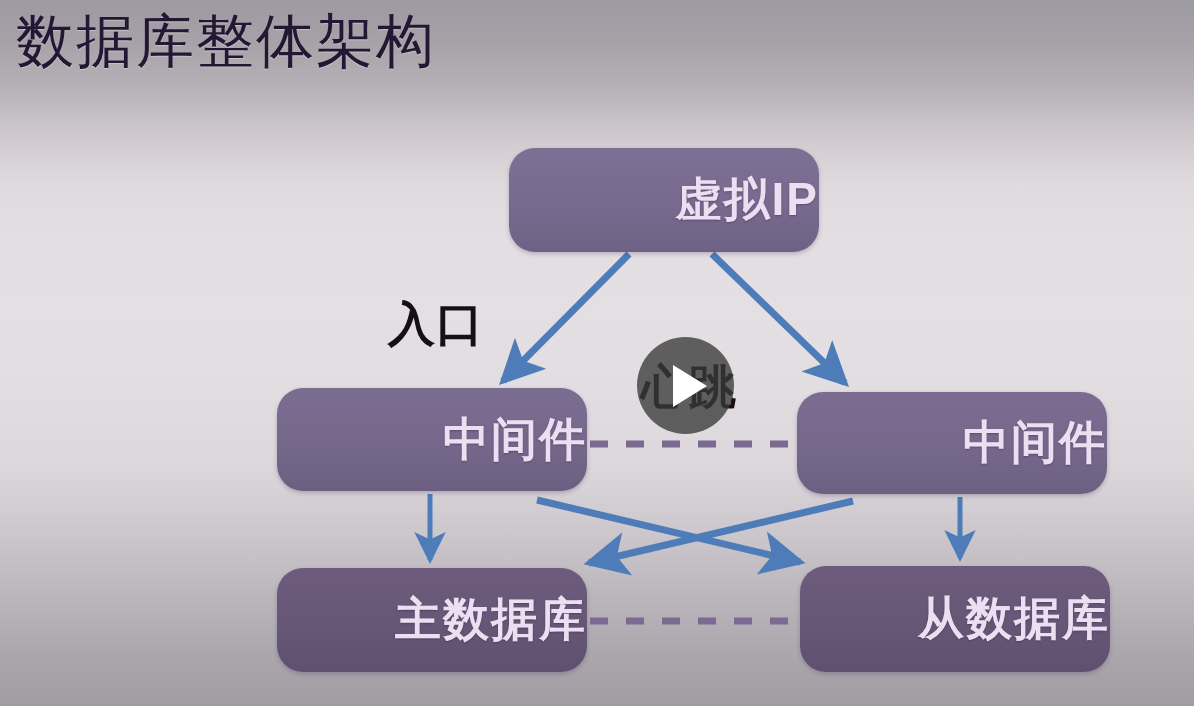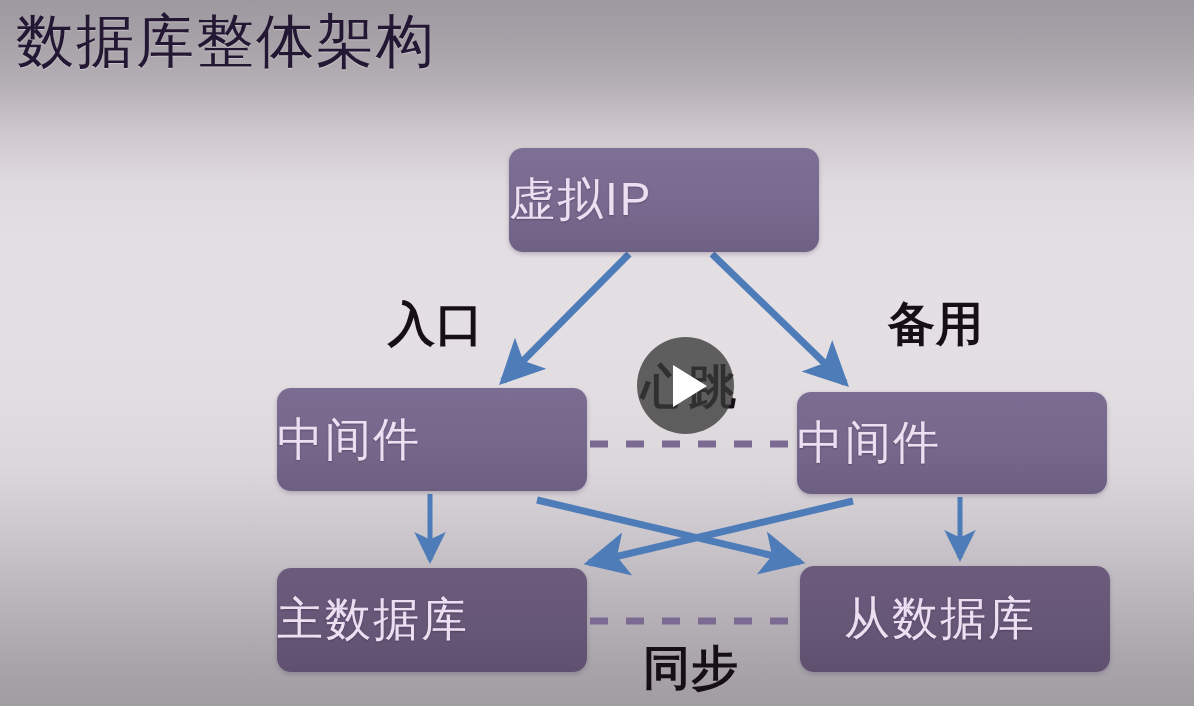--- a/index.html
+++ b/index.html
@@ -45,27 +45,27 @@
     color: #241733;
     letter-spacing: 2px;
     white-space: nowrap;
     text-shadow: 0 1px 1px rgba(255,255,255,0.35);
   }
 
   
   .node {
     position: absolute;
     box-sizing: border-box;
-    border-radius: 14px;
+    border-radius: 26px;
     display: flex;
     align-items: center;
-    justify-content: flex-start;
+    justify-content: flex-end;
     color: #ecdff2;
     font-size: 46px;
-    font-weight: 400;
+    font-weight: 700;
     letter-spacing: 2px;
     white-space: nowrap;
     text-shadow: 0 1px 2px rgba(40,20,60,0.35);
     box-shadow: 0 2px 4px rgba(70,50,90,0.28);
   }
   .node-vip {
     left: 509px; top: 148px; width: 310px; height: 104px;
     background: linear-gradient(to bottom, #7e6f94 0%, #786a8e 55%, #6f6184 100%);
   }
   .node-mw-left {
@@ -174,21 +174,19 @@
 
   <div class="node node-db-master">
     <span>主数据库</span>
   </div>
 
   <div class="node node-db-slave">
     <span>从数据库</span>
   </div>
 
   <div class="label label-entry">入口</div>
-  <div class="label label-standby">备用</div>
   <div class="label label-heartbeat">心跳</div>
-  <div class="label label-sync">同步</div>
 
   <div id="play-overlay">
     <div id="play-triangle"></div>
   </div>
 
 </div>
 
 </body></html>

